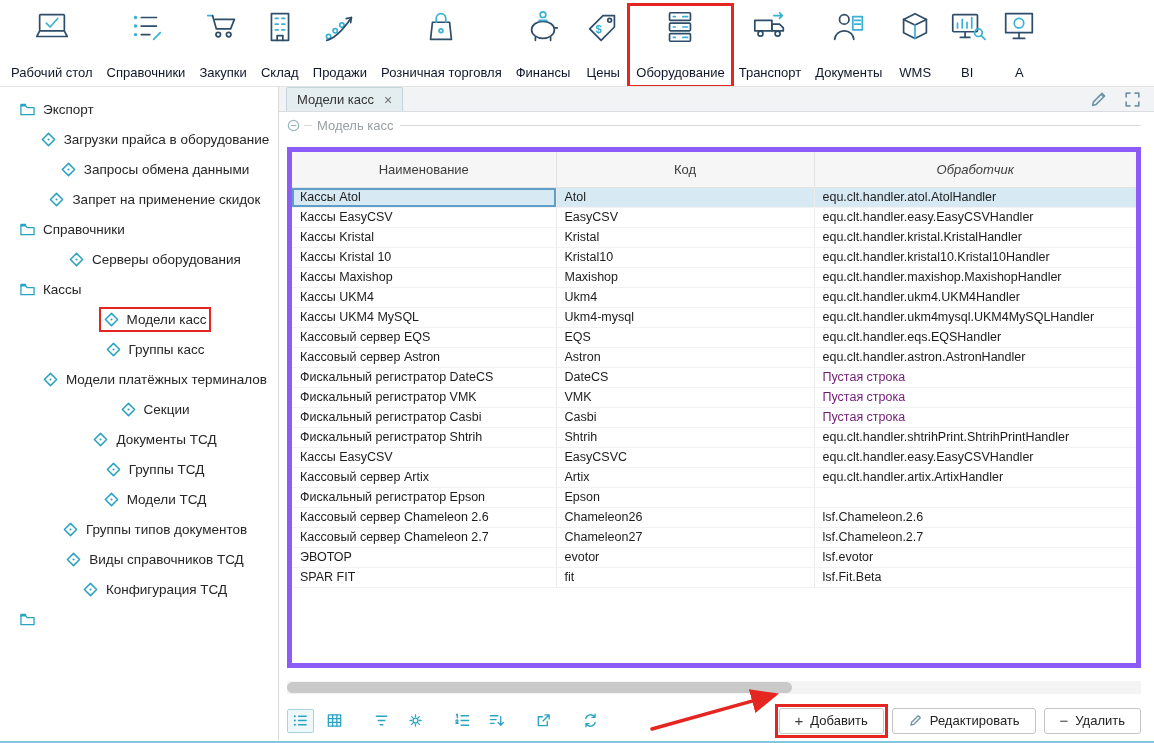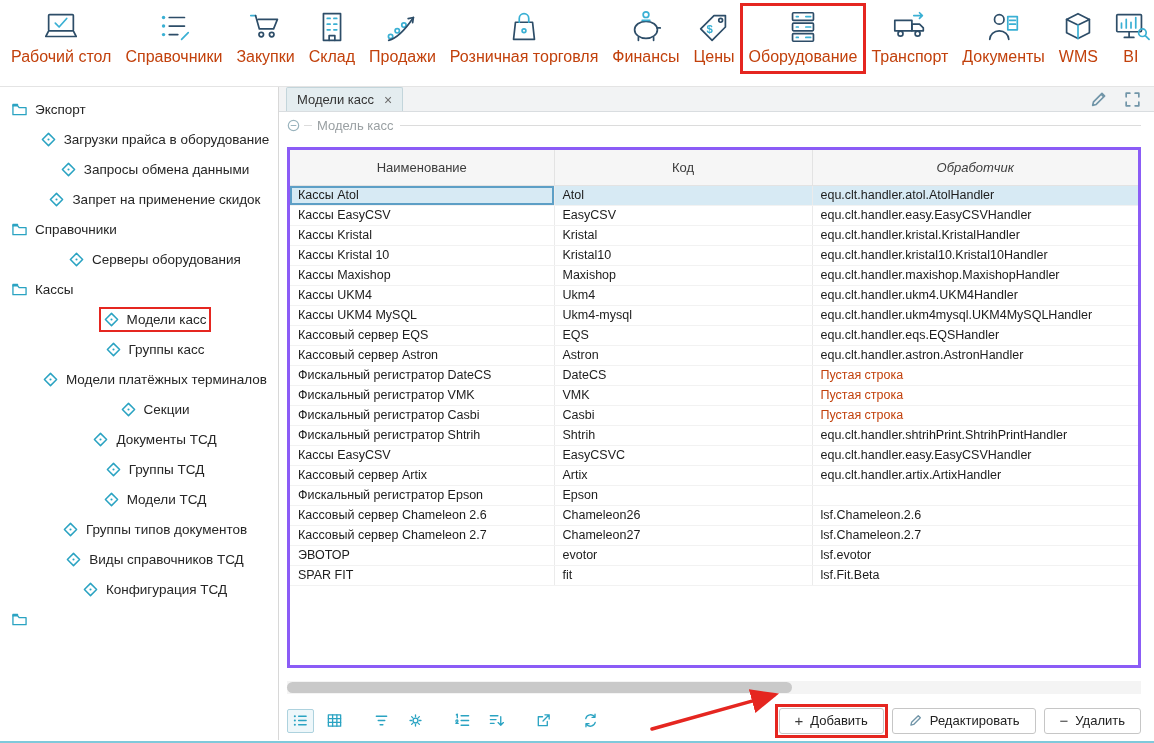--- a/index.html
+++ b/index.html
@@ -12,38 +12,38 @@
   .page { position:relative; width:1154px; height:743px; overflow:hidden; border-bottom:2px solid #7fc9db; }
 
   
   .topnav {
     height:87px; display:flex; align-items:flex-start;
     padding:5px 2px 0 4px; border-bottom:1px solid #e4e4e4;
     white-space:nowrap; overflow:hidden;
   }
   .nav-item { display:flex; flex-direction:column; align-items:center; padding:3px 7px 6px; cursor:pointer; flex:0 0 auto; }
   .nav-item svg { width:38px; height:38px; display:block; }
-  .nav-label { font-size:16px; color:#c2410c; margin-top:2px; }
+  .nav-label { font-size:13px; color:#0f172a; margin-top:19px; }
   .nav-item.annotated { outline:3px solid #e52620; outline-offset:-1px; }
 
   svg .n { stroke:#2d4d68; fill:none; stroke-width:1.8; stroke-linecap:round; stroke-linejoin:round; }
   svg .c { stroke:#3ab0d4; fill:none; stroke-width:1.8; stroke-linecap:round; stroke-linejoin:round; }
   svg .cf { fill:#3ab0d4; stroke:none; }
   svg .ct { fill:#3ab0d4; stroke:none; font:700 12px "Liberation Sans", sans-serif; }
   svg .t  { stroke:#2aa3c2; fill:none; stroke-width:1.4; stroke-linecap:round; stroke-linejoin:round; }
   svg .tf { fill:#2aa3c2; stroke:none; }
   svg .g  { stroke:#7195a8; fill:none; stroke-width:1.6; stroke-linecap:round; stroke-linejoin:round; }
   svg .gy { stroke:#9ab4be; fill:none; stroke-width:1.3; stroke-linecap:round; }
 
   
   .content { display:flex; height:653px; }
 
   .sidebar { width:279px; min-width:279px; border-right:1px solid #d8d8d8; padding-top:7px; overflow:hidden; }
   .sidebar ul { margin:0; padding:0; list-style:none; }
-  .side-item { height:30px; display:flex; align-items:center; padding-left:12px; font-size:13.5px; color:#262626; cursor:pointer; }
+  .side-item { height:30px; display:flex; align-items:center; padding-left:20px; font-size:13.5px; color:#262626; cursor:pointer; }
   .side-item:not(.folder) { padding-left:32px;justify-content:center; }
   .side-item .inner { display:inline-flex; align-items:center; gap:8px; }
   .side-item .icon svg { width:15px; height:15px; display:block; }
   .side-item:not(.folder) .folder-icon { display:none; }
   .side-item.highlighted .inner { outline:2px solid #e52620; outline-offset:3px; }
 
   .main { flex:1; min-width:0; display:flex; flex-direction:column; }
 
   .tabbar { height:26px; background:#f2f3f4; border-bottom:1px solid #d9dde0; display:flex; align-items:flex-end; padding-left:7px; position:relative; }
   .tab { height:24px; background:#e4edf0; border:1px solid #c3d5db; border-bottom:none; border-radius:2px 2px 0 0;
@@ -55,32 +55,32 @@
 
   .panel { flex:1; padding:3px 13px 0 8px; display:flex; flex-direction:column;gap:9px; }
 
   .legend { display:flex; align-items:center; height:20px; margin-bottom:3px; color:#9aa0a3; font-size:13px; }
   .collapse { cursor:pointer; display:flex; }
   .collapse svg { width:13px; height:13px; }
   .legend-dash { width:8px; border-top:1px solid #dcdcdc; margin:0 5px 0 4px; }
   .legend-text { padding-right:7px; }
   .legend-line { flex:1; border-top:1px solid #dcdcdc; }
 
-  .table-wrap { border:3px solid #8b5cf6; height:521px; overflow:hidden; background:#fff; }
+  .table-wrap { border:5px solid #8b5cf6; height:521px; overflow:hidden; background:#fff; }
   table { width:100%; border-collapse:collapse; table-layout:fixed; font-size:12.5px; }
   col.col-name { width:264px; } col.col-code { width:258px; }
   thead th { background:#f6f6f6; font-weight:400; font-size:13px; color:#3c3c3c; height:35px;
              border:1px solid #e3e3e3; border-top:none; cursor:pointer; }
   thead th:first-child { border-left:none; } thead th:last-child { border-right:none;font-style:italic; }
   tbody td { height:20px; padding:1px 8px; border-right:1px solid #ebebeb; border-bottom:1px solid #f2f2f2;
              white-space:nowrap; overflow:hidden; color:#1c1c1c; cursor:default; }
   tbody td:last-child { border-right:none;margin-top:19px; }
   tr.selected td { background:#d7eaf4; }
   tr.selected td:first-child { box-shadow:inset 0 0 0 2px #5d9fc6; }
-  td.placeholder { color:#c2410c; }
+  td.placeholder { color:#701a75; }
 
   .hscroll { height:13px; background:#f4f4f4; margin-top:4px; position:relative; cursor:pointer; }
   .thumb { position:absolute; left:0; top:1px; height:11px; width:505px; background:#c9c9c9; border-radius:6px; cursor:grab; }
 
   .footer { display:flex; align-items:center; height:35px; gap:7px; }
   .fic { width:27px; height:24px; display:flex; align-items:center; justify-content:center; cursor:pointer; }
   .fic svg { width:17px; height:17px; display:block; }
   .fic.active { border:1px solid #add2de; background:#eef7fa; border-radius:2px; }
   .ml { margin-left:13px; }
 

